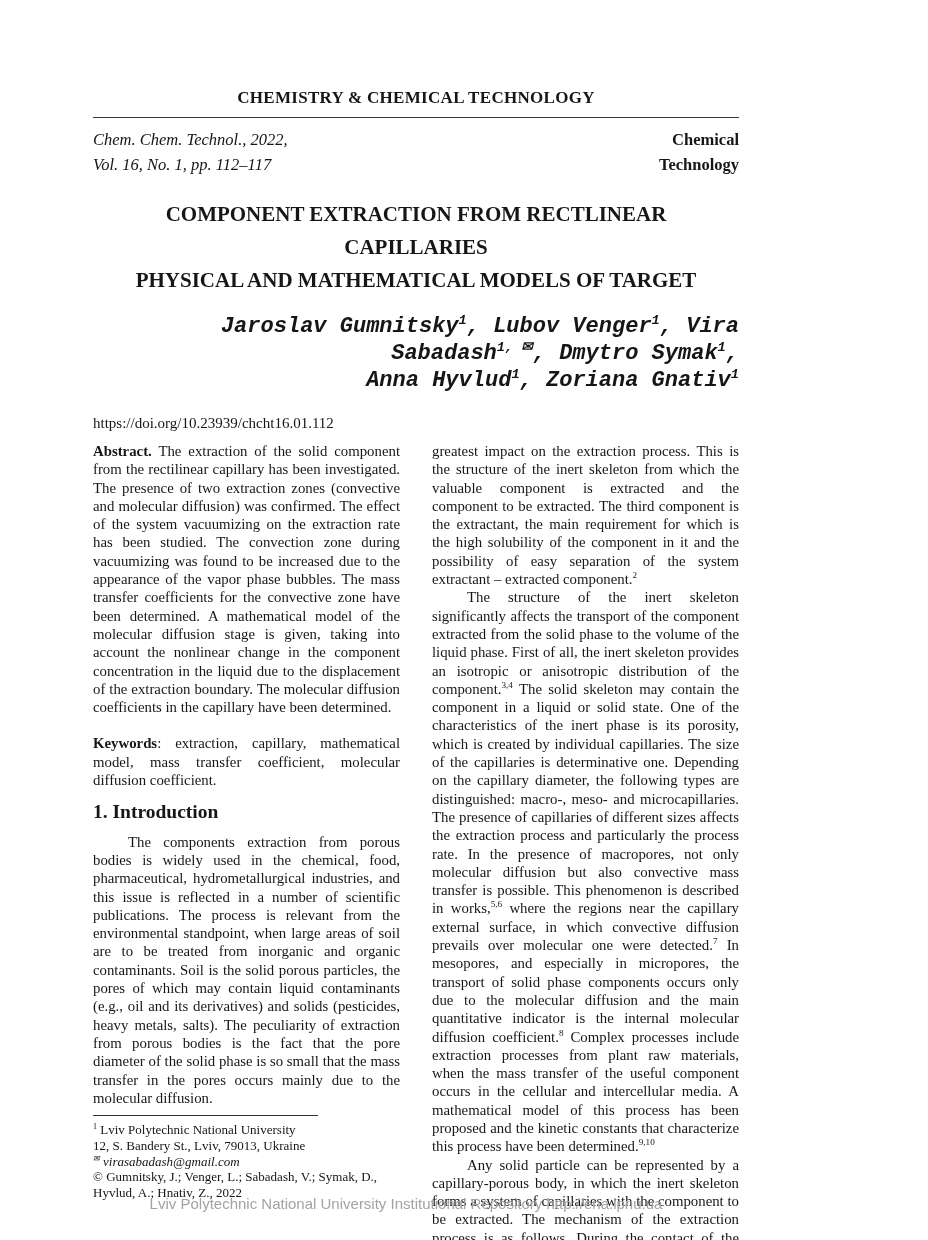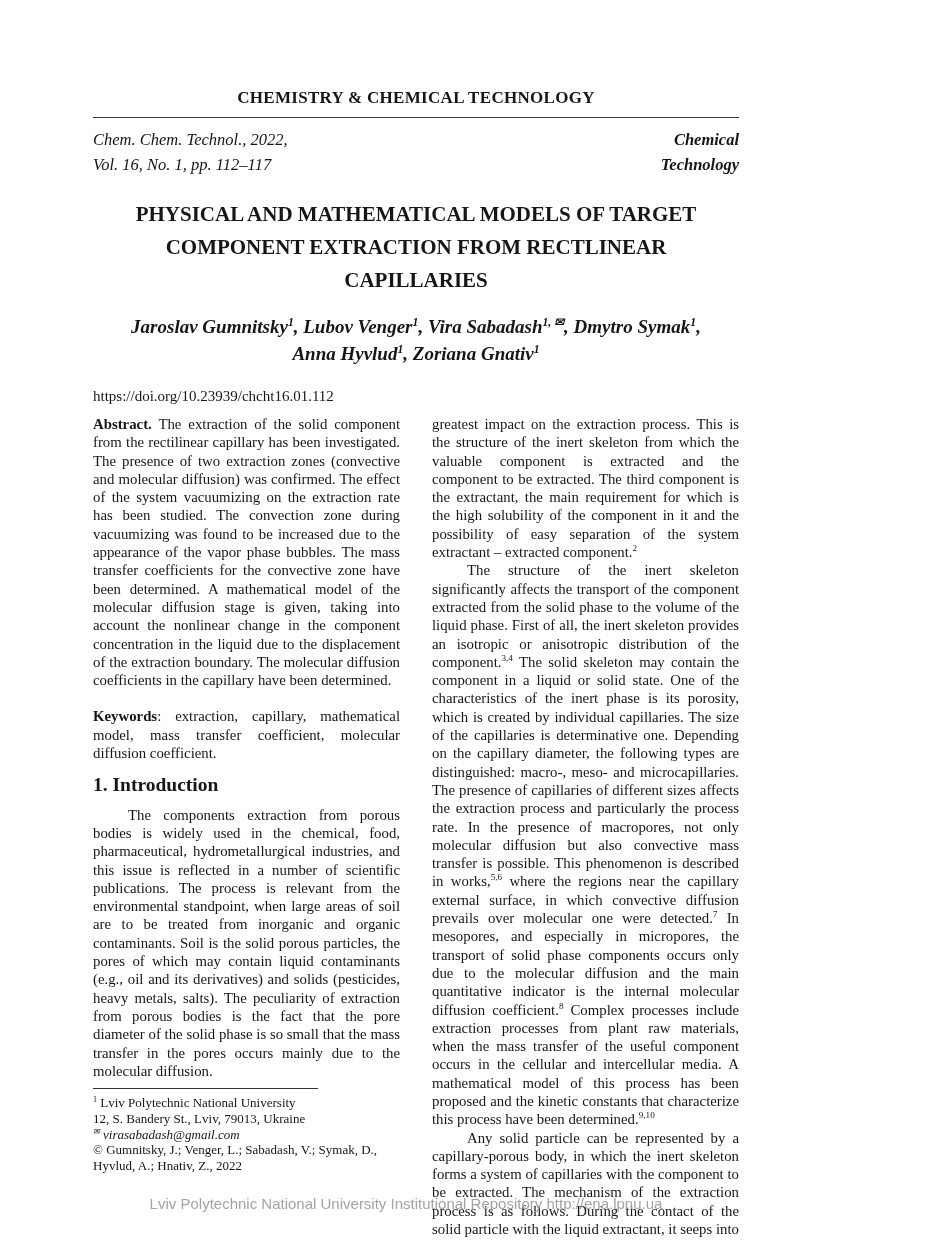--- a/index.html
+++ b/index.html
@@ -31,36 +31,37 @@
   }
   .cite-row {
     display: flex;
     justify-content: space-between;
     margin-top: 9px;
     font-size: 16.5px;
     line-height: 25px;
     gap: 36px;
   }
   .cite-left { font-style: italic; }
-  .cite-right { font-weight: bold; text-align: right; font-style: italic; }
+  .cite-right { font-weight: bold; text-align: right; }
 
   .paper-title {
     text-align: center;
     font-weight: bold;
     font-size: 21px;
     line-height: 33px;
     margin-top: 21px;
   }
   .authors {
-    text-align: center;
+    text-align: right;
     font-weight: bold;
     font-style: italic;
-    font-size: 19px;
+    font-size: 22px;
     line-height: 27px;
     margin-top: 16px;
+    font-family: Liberation Mono, monospace;
   }
   .doi {
     margin-top: 21px;
     font-size: 15px;
   }
 
   .columns {
     display: flex;
     gap: 32px;
     margin-top: 10px;
@@ -121,22 +122,22 @@
       <div>Chem. Chem. Technol., 2022,</div>
       <div>Vol. 16, No. 1, pp. 112–117</div>
     </div>
     <div class="cite-right">
       <div>Chemical</div>
       <div>Technology</div>
     </div>
   </div>
 
   <div class="paper-title">
+    <div>COMPONENT EXTRACTION FROM RECTLINEAR CAPILLARIES</div>
     <div>PHYSICAL AND MATHEMATICAL MODELS OF TARGET</div>
-    <div>COMPONENT EXTRACTION FROM RECTLINEAR CAPILLARIES</div>
   </div>
 
   <div class="authors">
     <div>Jaroslav Gumnitsky<sup>1</sup>, Lubov Venger<sup>1</sup>, Vira Sabadash<sup>1, ✉</sup>, Dmytro Symak<sup>1</sup>,</div>
     <div>Anna Hyvlud<sup>1</sup>, Zoriana Gnativ<sup>1</sup></div>
   </div>
 
   <div class="doi">https://doi.org/10.23939/chcht16.01.112</div>
 
   <div class="columns">

